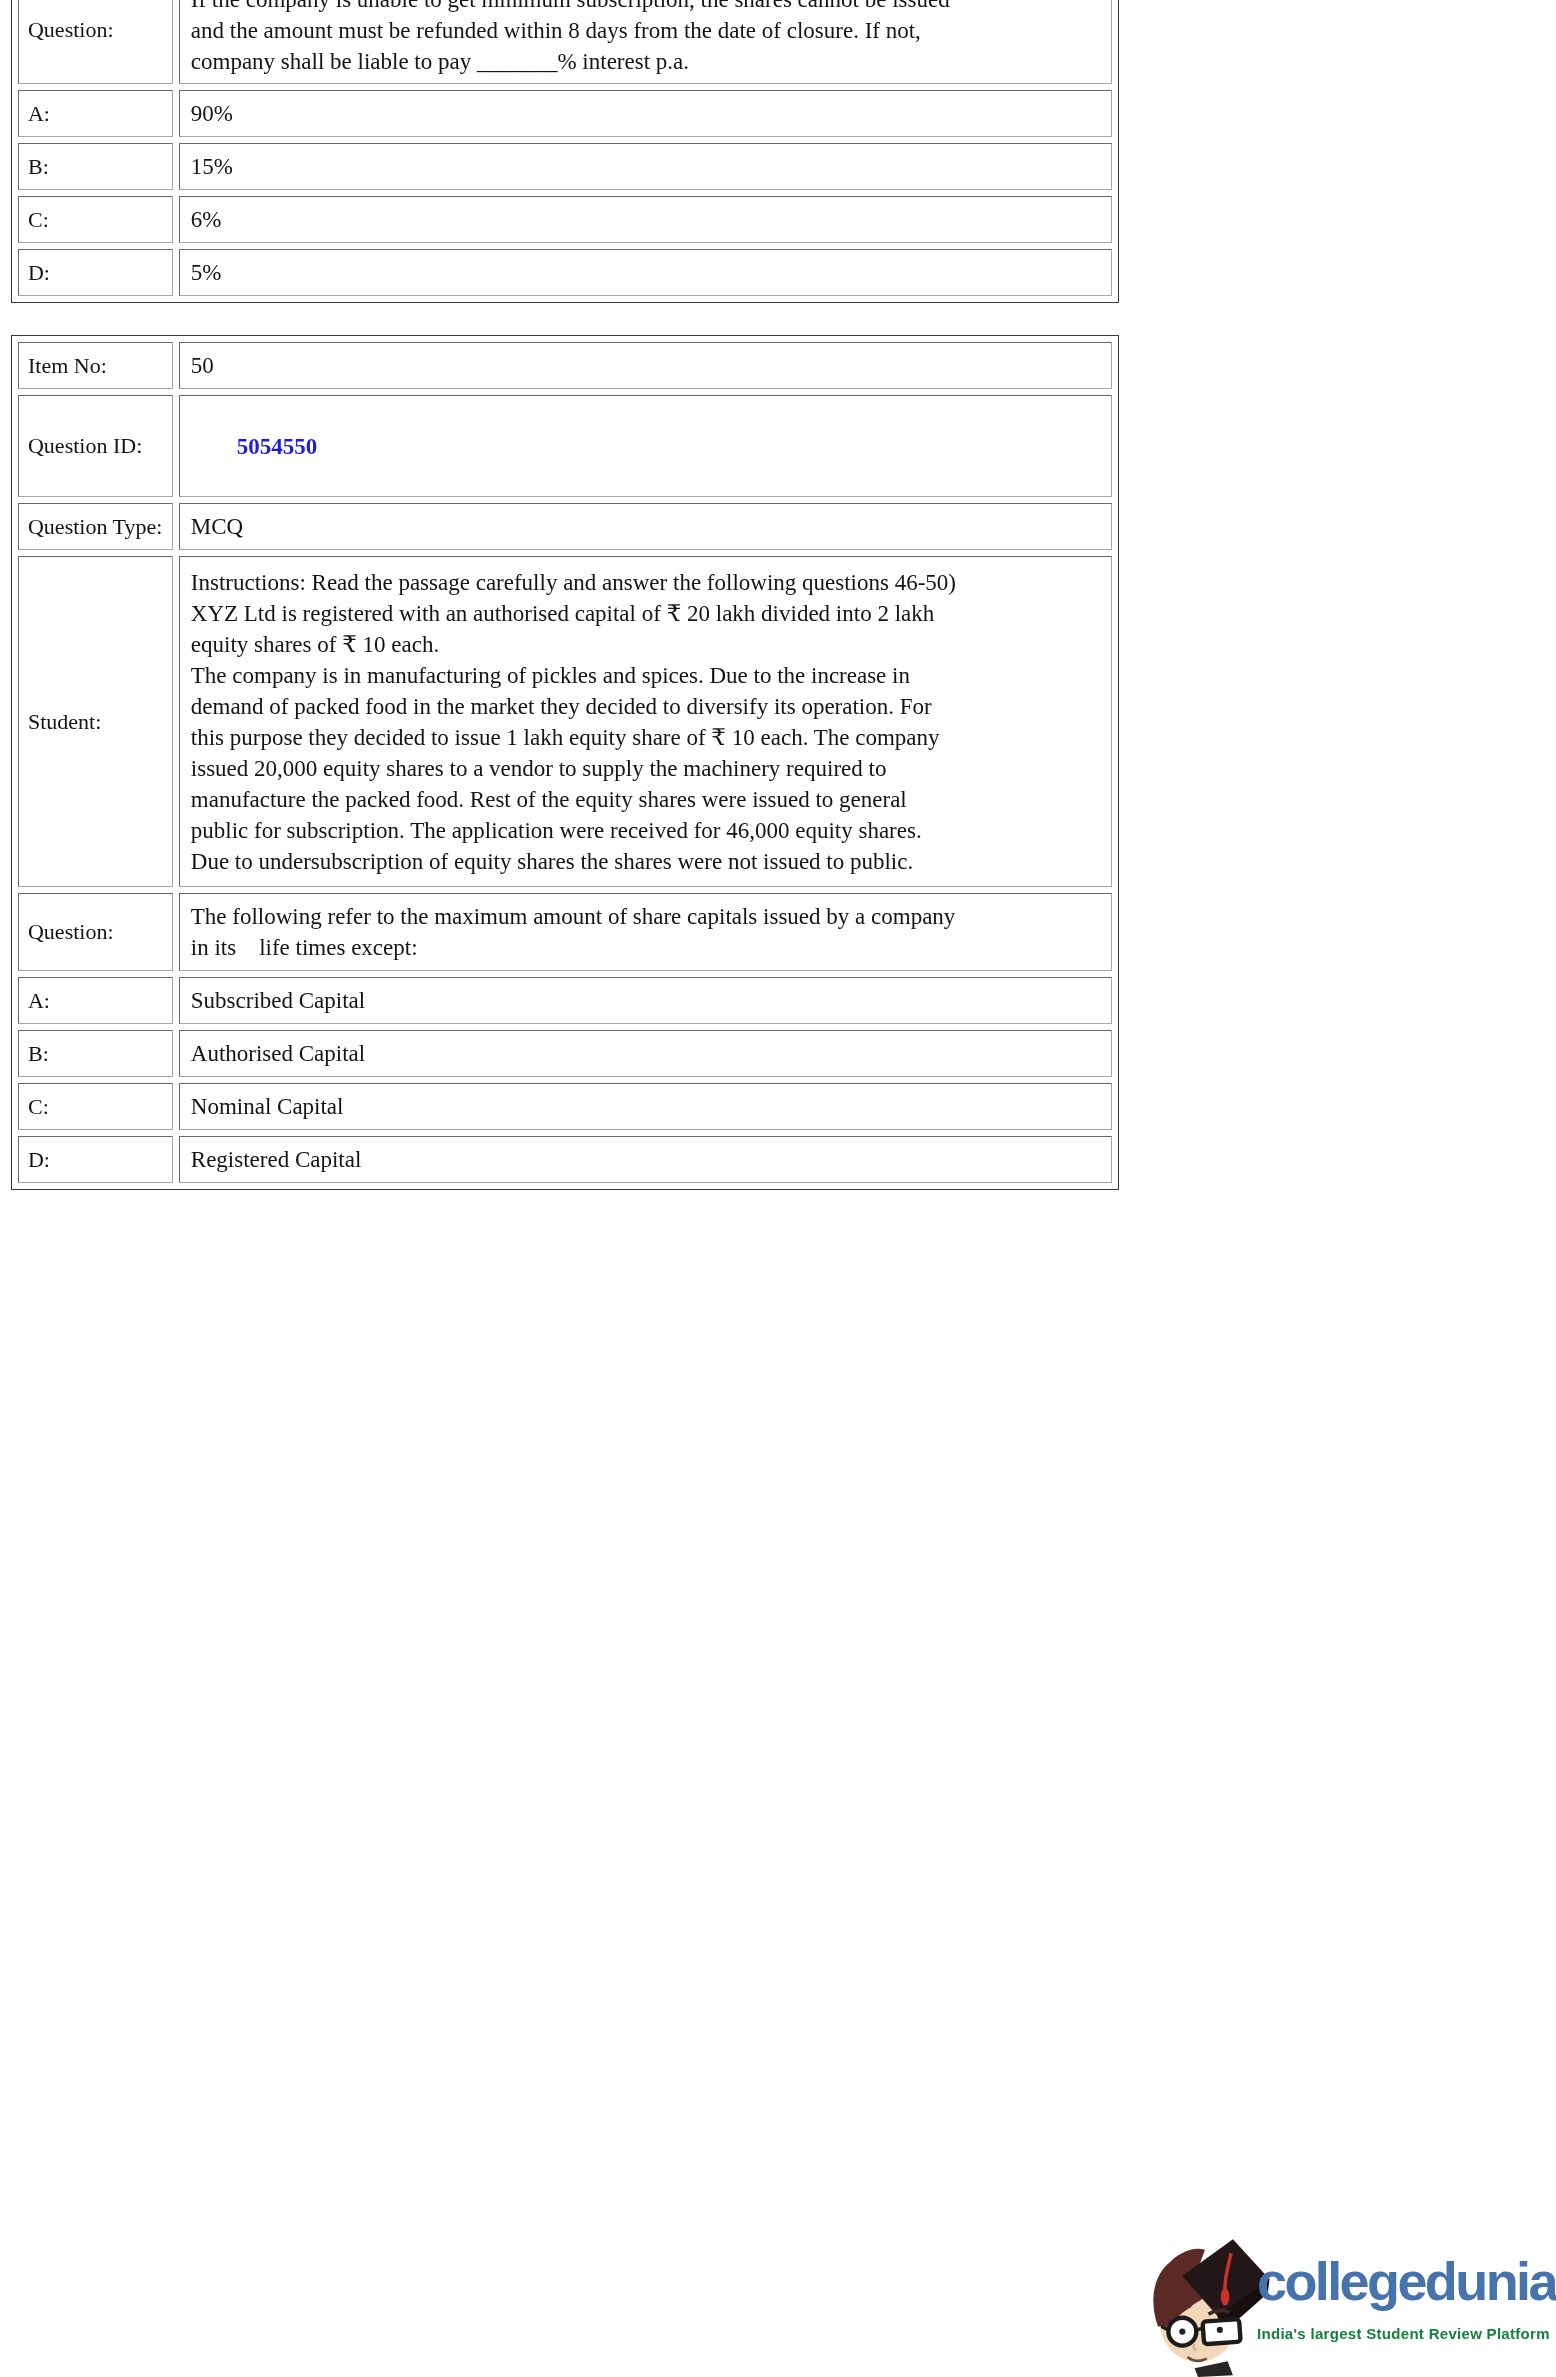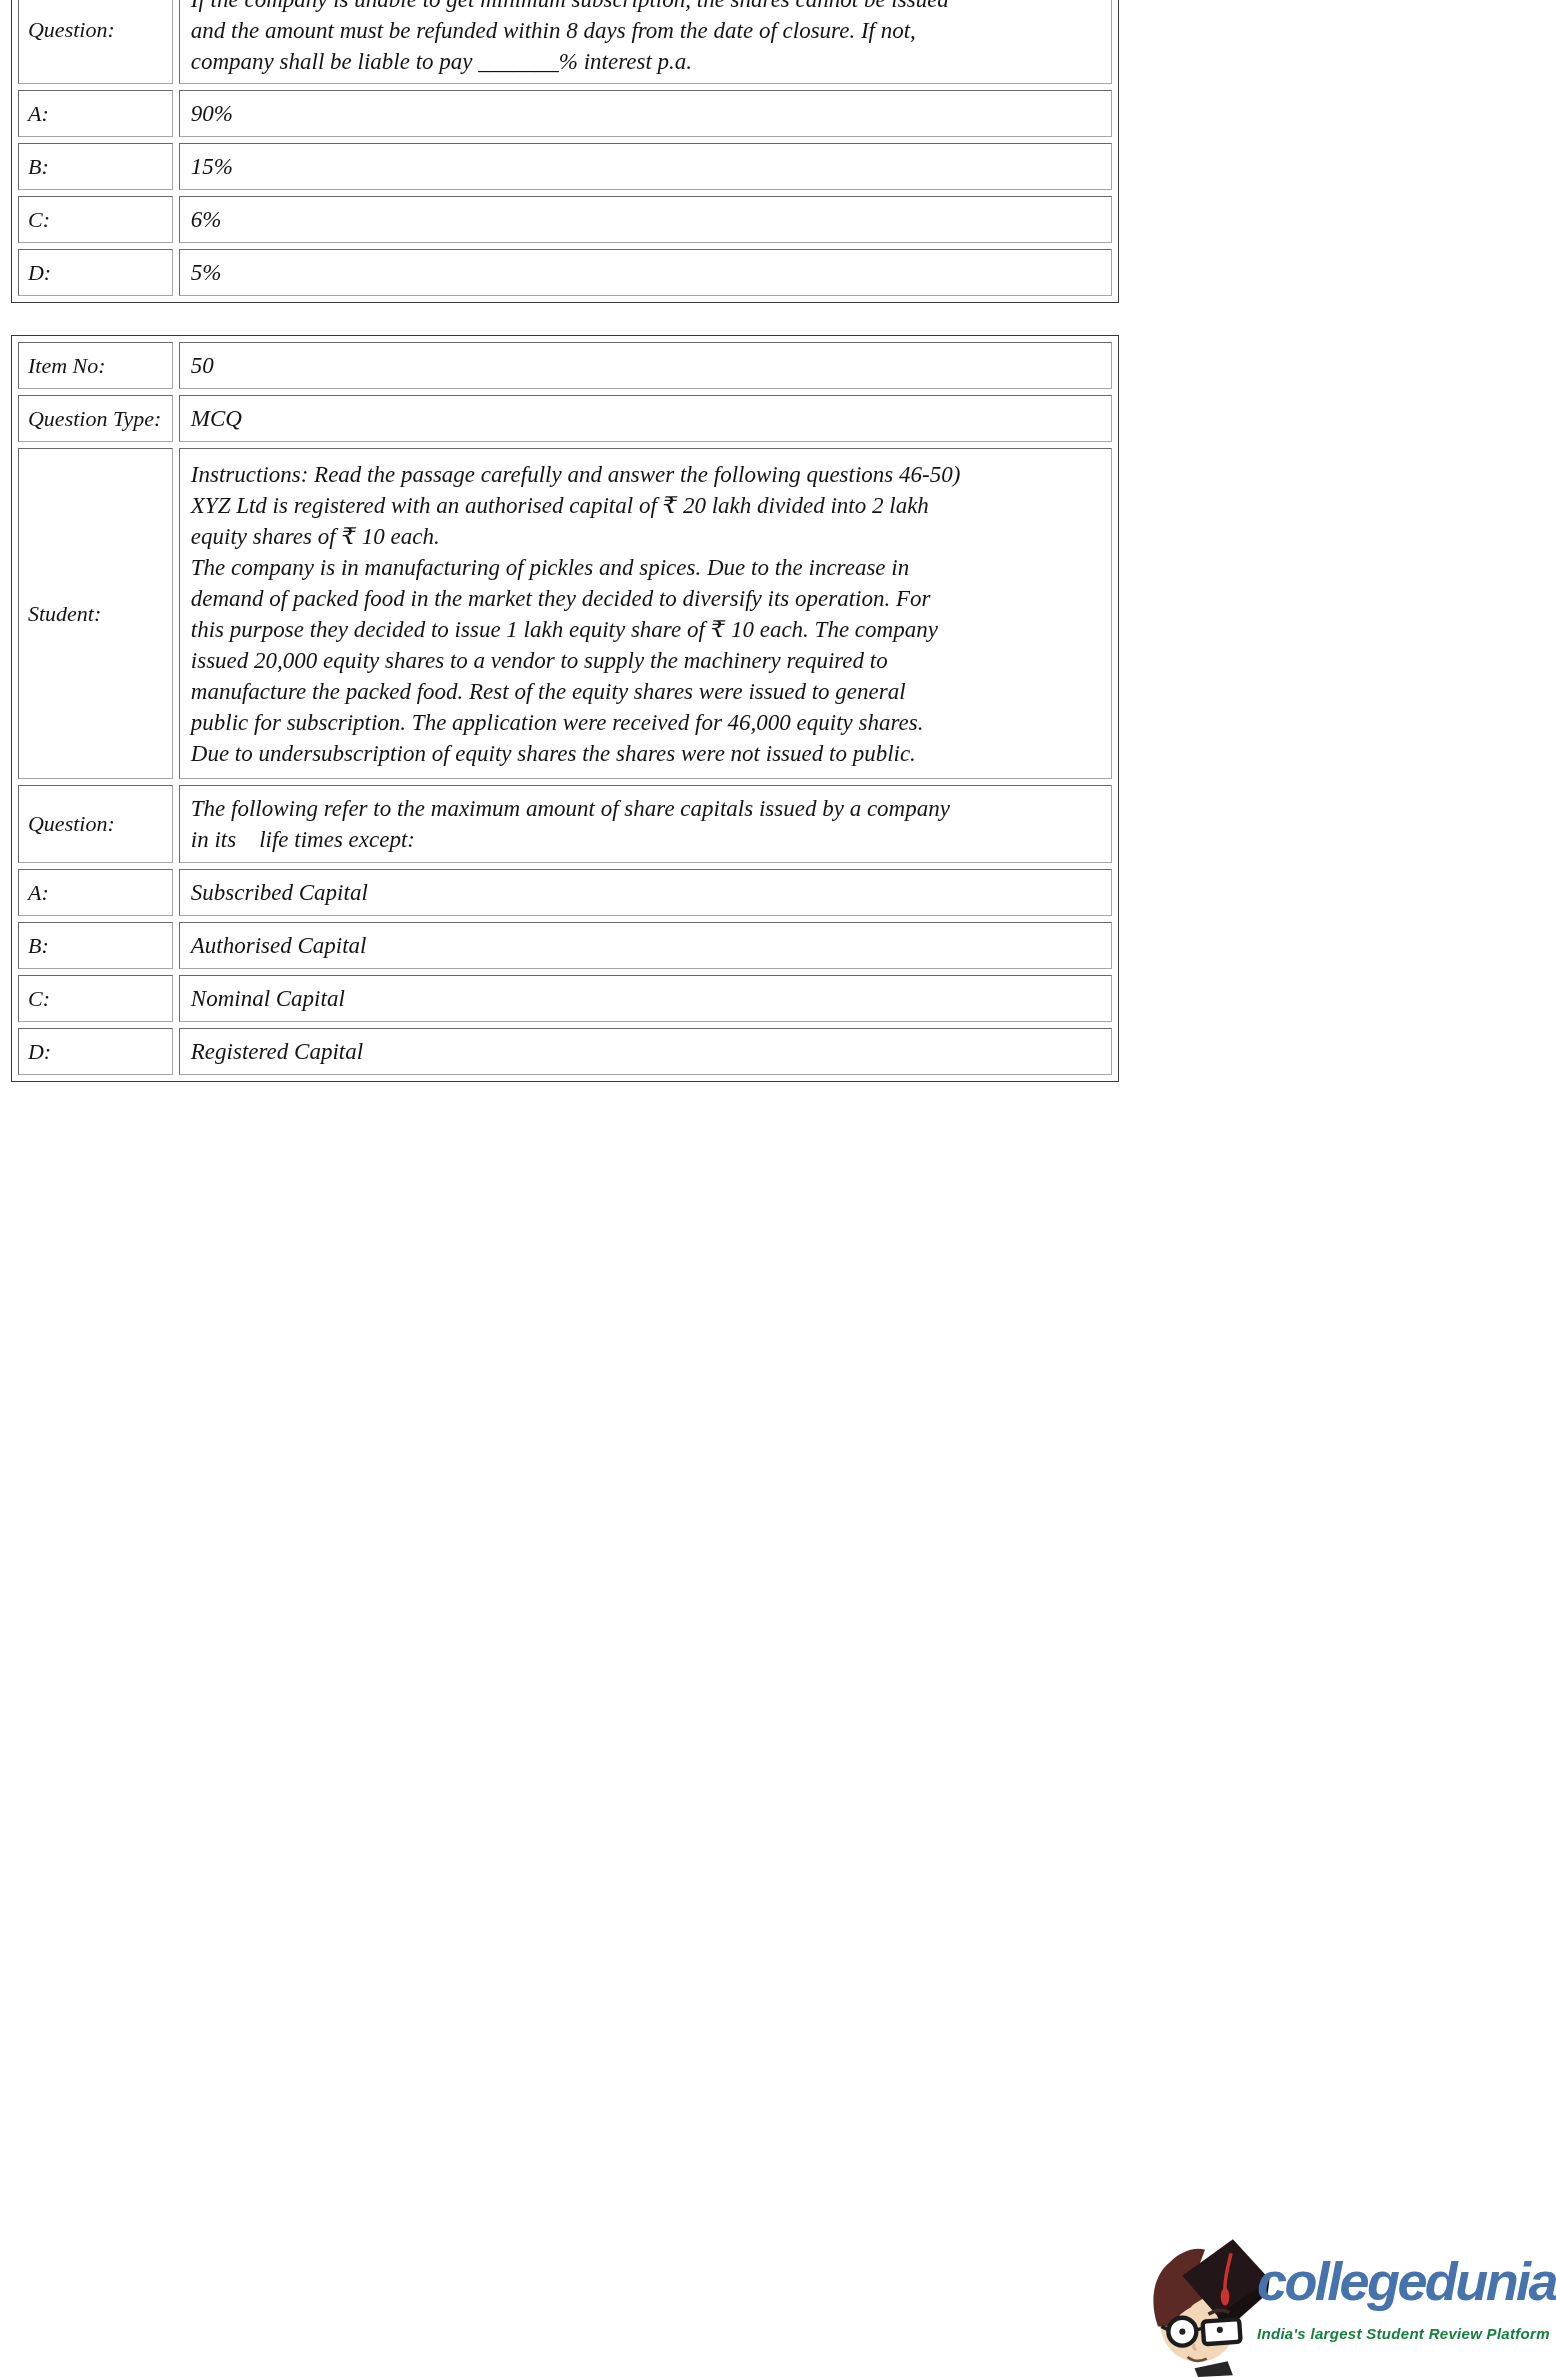--- a/index.html
+++ b/index.html
@@ -3,21 +3,20 @@
 <meta charset="utf-8">
 <style>
   html,body{margin:0;padding:0;background:#ffffff;}
   .page{
     position:relative;
     width:1557px;height:2377px;
     background:#ffffff;
     overflow:hidden;
     font-family:"Liberation Serif","DejaVu Serif",serif;
     color:#141414;
-    font-style:italic;
   }
   
   table.qtable{
     position:absolute;
     left:11.3px;
     width:1108px;
     border-collapse:separate;
     border-spacing:6.1px;
     border:1.7px solid #383838;
     background:#ffffff;
@@ -120,20 +119,26 @@
   </tbody>
     </table>
 
   <table id="table-50" class="qtable">
     <tbody>
     <tr class="r-single">
       <td class="cell-label">Item No:</td>
       <td class="cell-value">50</td>
     </tr>
     <tr class="r-single">
+      <td class="cell-label">Question ID:</td>
+      <td class="cell-value">
+        <span class="qid-link">5054550</span>
+      </td>
+    </tr>
+    <tr class="r-single">
       <td class="cell-label">Question Type:</td>
       <td class="cell-value">MCQ</td>
     </tr>
     <tr class="r-passage">
       <td class="cell-label">Student:</td>
       <td class="cell-value">Instructions: Read the passage carefully and answer the following questions 46-50)
 XYZ Ltd is registered with an authorised capital of ₹ 20 lakh divided into 2 lakh
 equity shares of ₹ 10 each.
 The company is in manufacturing of pickles and spices. Due to the increase in
 demand of packed food in the market they decided to diversify its operation. For

